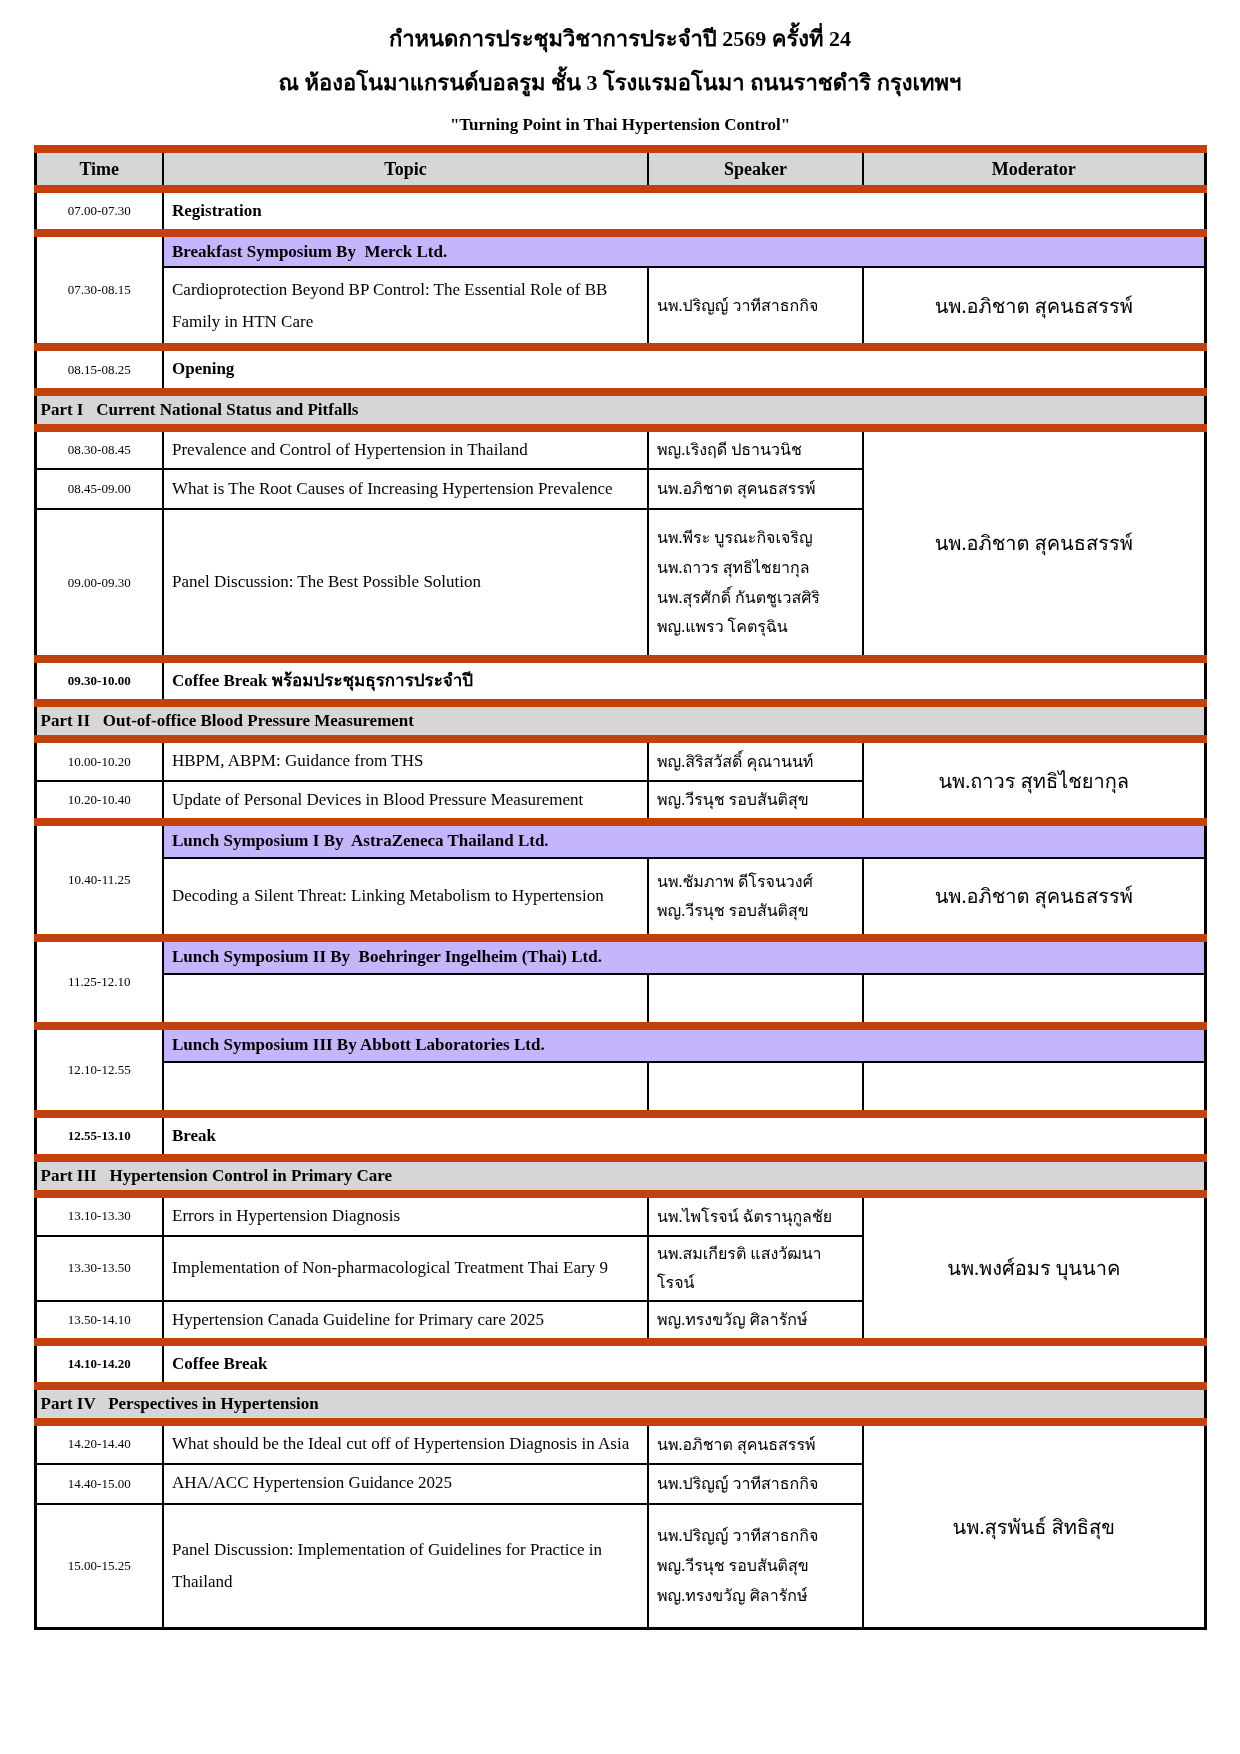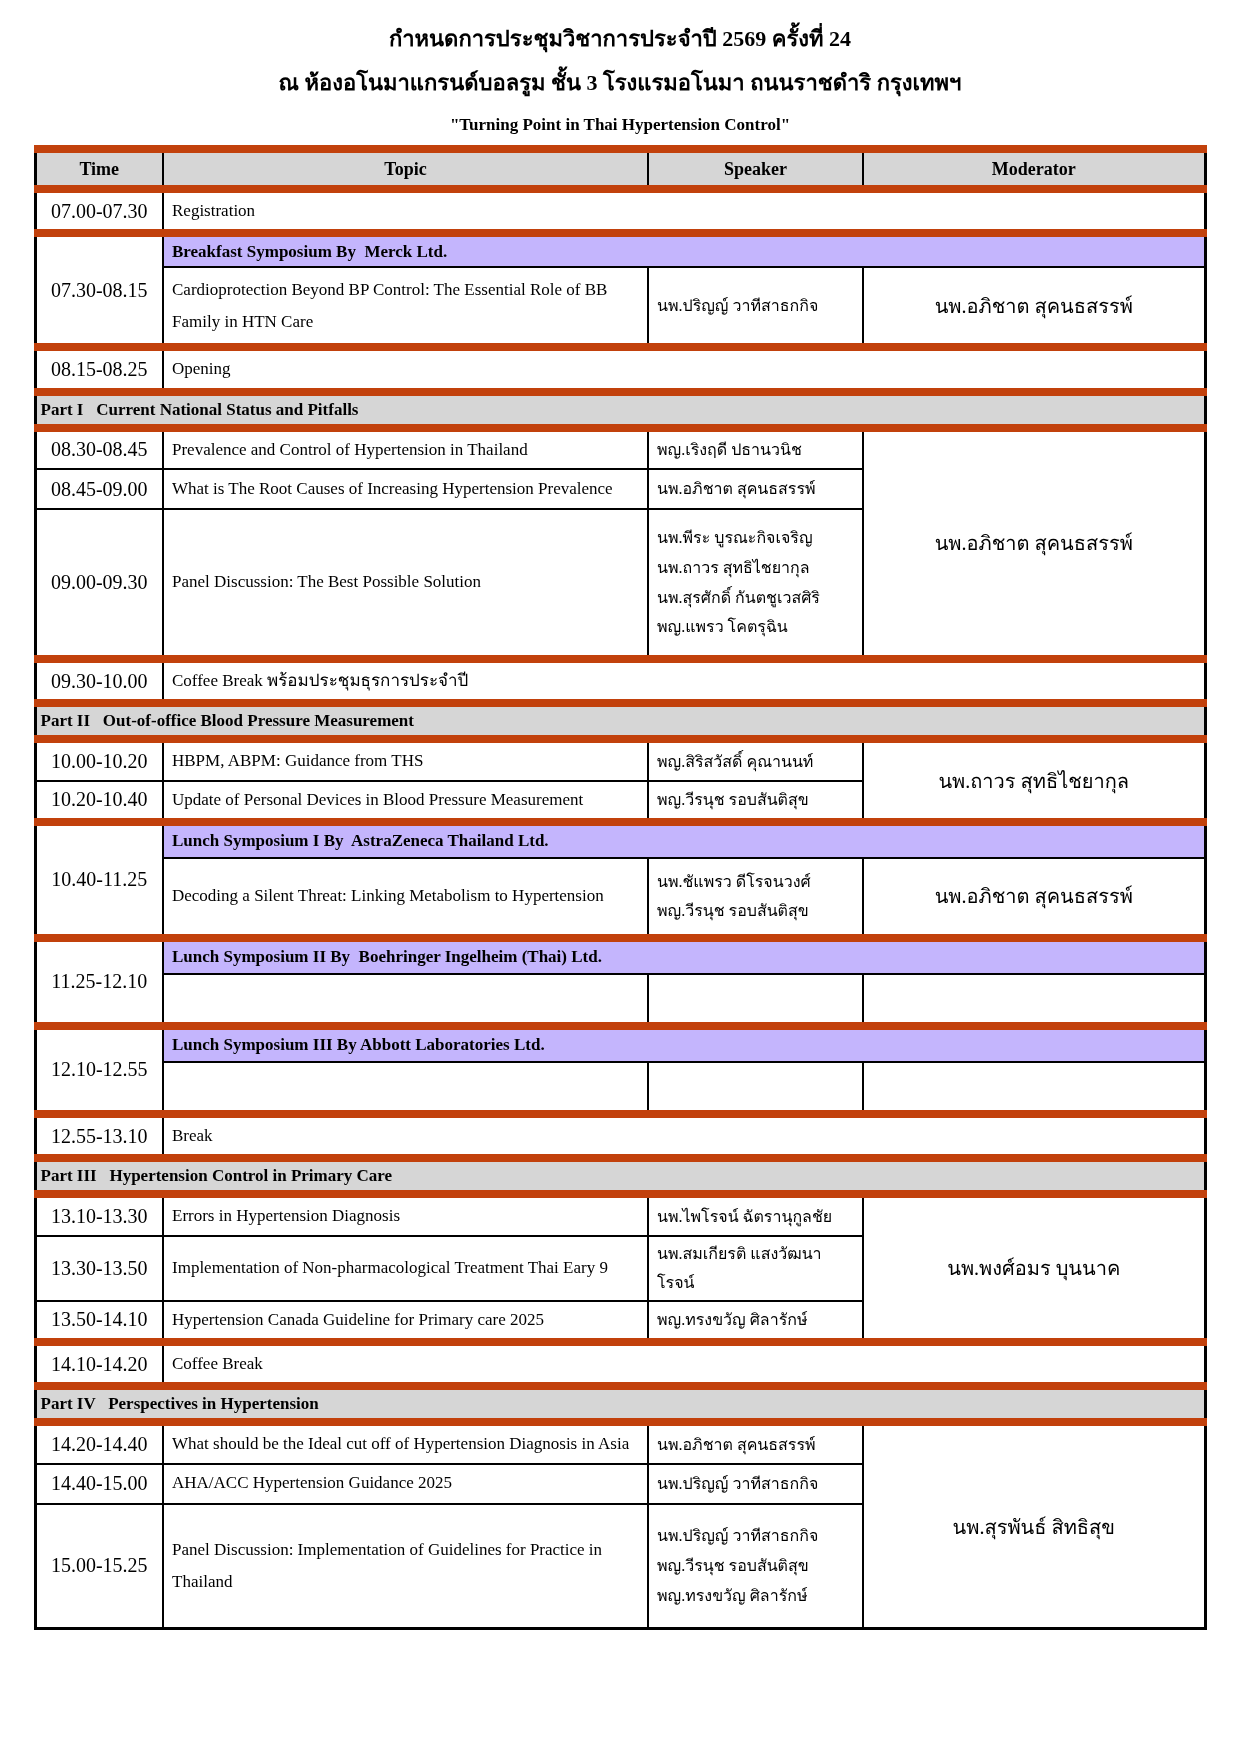--- a/index.html
+++ b/index.html
@@ -48,23 +48,23 @@
   tr.g > td, tr.g > th { border-top: 8px solid #c2410c; }
 
   th.col-hdr {
     background: #d6d6d6;
     font-weight: bold;
     font-size: 18px;
     text-align: center;
   }
   .time {
     text-align: center;
-    font-size: 20px;
-  }
-  .bold { font-weight: normal; }
+    font-size: 13px;
+  }
+  .bold { font-weight: bold; }
   .topic {
     text-align: left;
     font-size: 17px;
     line-height: 1.9;
     padding-left: 8px;
   }
   .band {
     background: #c4b5fd;
     font-weight: bold;
     font-size: 17px;
@@ -179,21 +179,21 @@
       <td class="topic">Update of Personal Devices in Blood Pressure Measurement</td>
       <td class="speaker">พญ.วีรนุช รอบสันติสุข</td>
     </tr>
 
     <tr class="g" style="height:36px">
       <td class="time" rowspan="2">10.40-11.25</td>
       <td class="band" colspan="3">Lunch Symposium I By  AstraZeneca Thailand Ltd.</td>
     </tr>
     <tr style="height:80px">
       <td class="topic">Decoding a Silent Threat: Linking Metabolism to Hypertension</td>
-      <td class="speaker multiline">นพ.ชัแพรว ดีโรจนวงศ์
+      <td class="speaker multiline">นพ.ชัมภาพ ดีโรจนวงศ์
 พญ.วีรนุช รอบสันติสุข</td>
       <td class="moderator">นพ.อภิชาต สุคนธสรรพ์</td>
     </tr>
 
     <tr class="g" style="height:36px">
       <td class="time" rowspan="2">11.25-12.10</td>
       <td class="band" colspan="3">Lunch Symposium II By  Boehringer Ingelheim (Thai) Ltd.</td>
     </tr>
     <tr style="height:52px">
       <td class="topic"></td>

